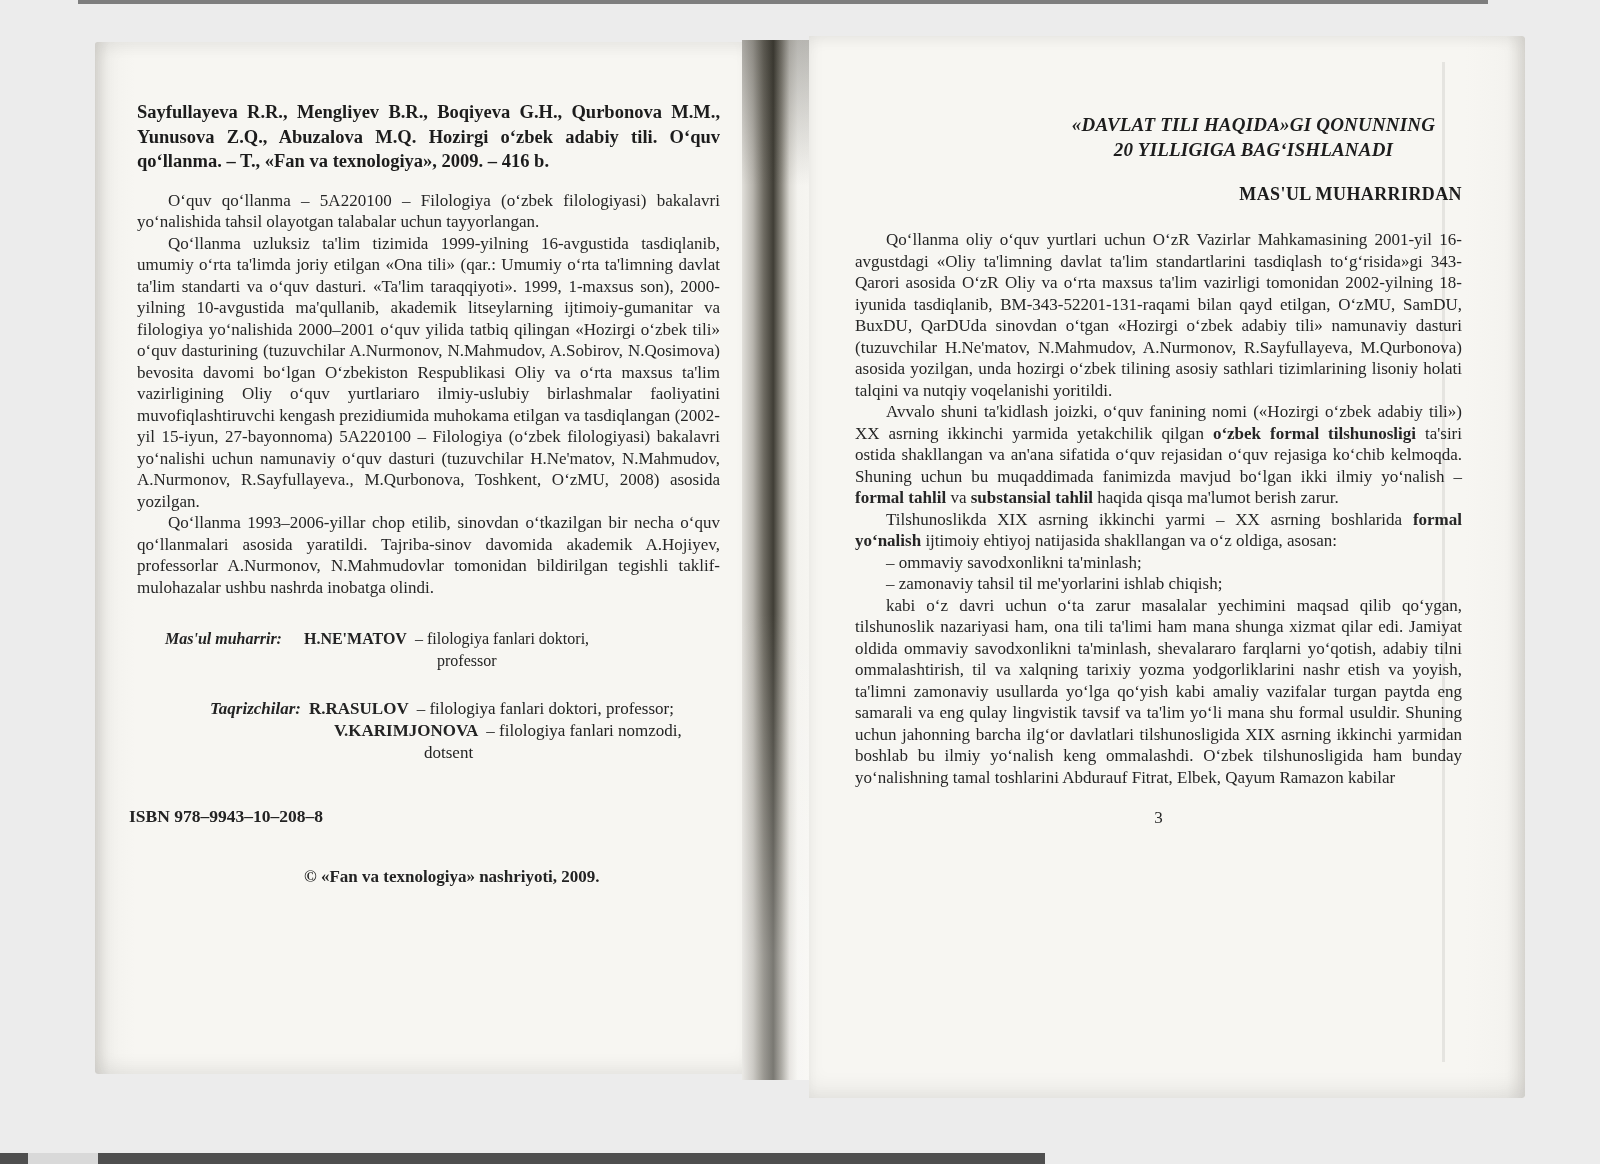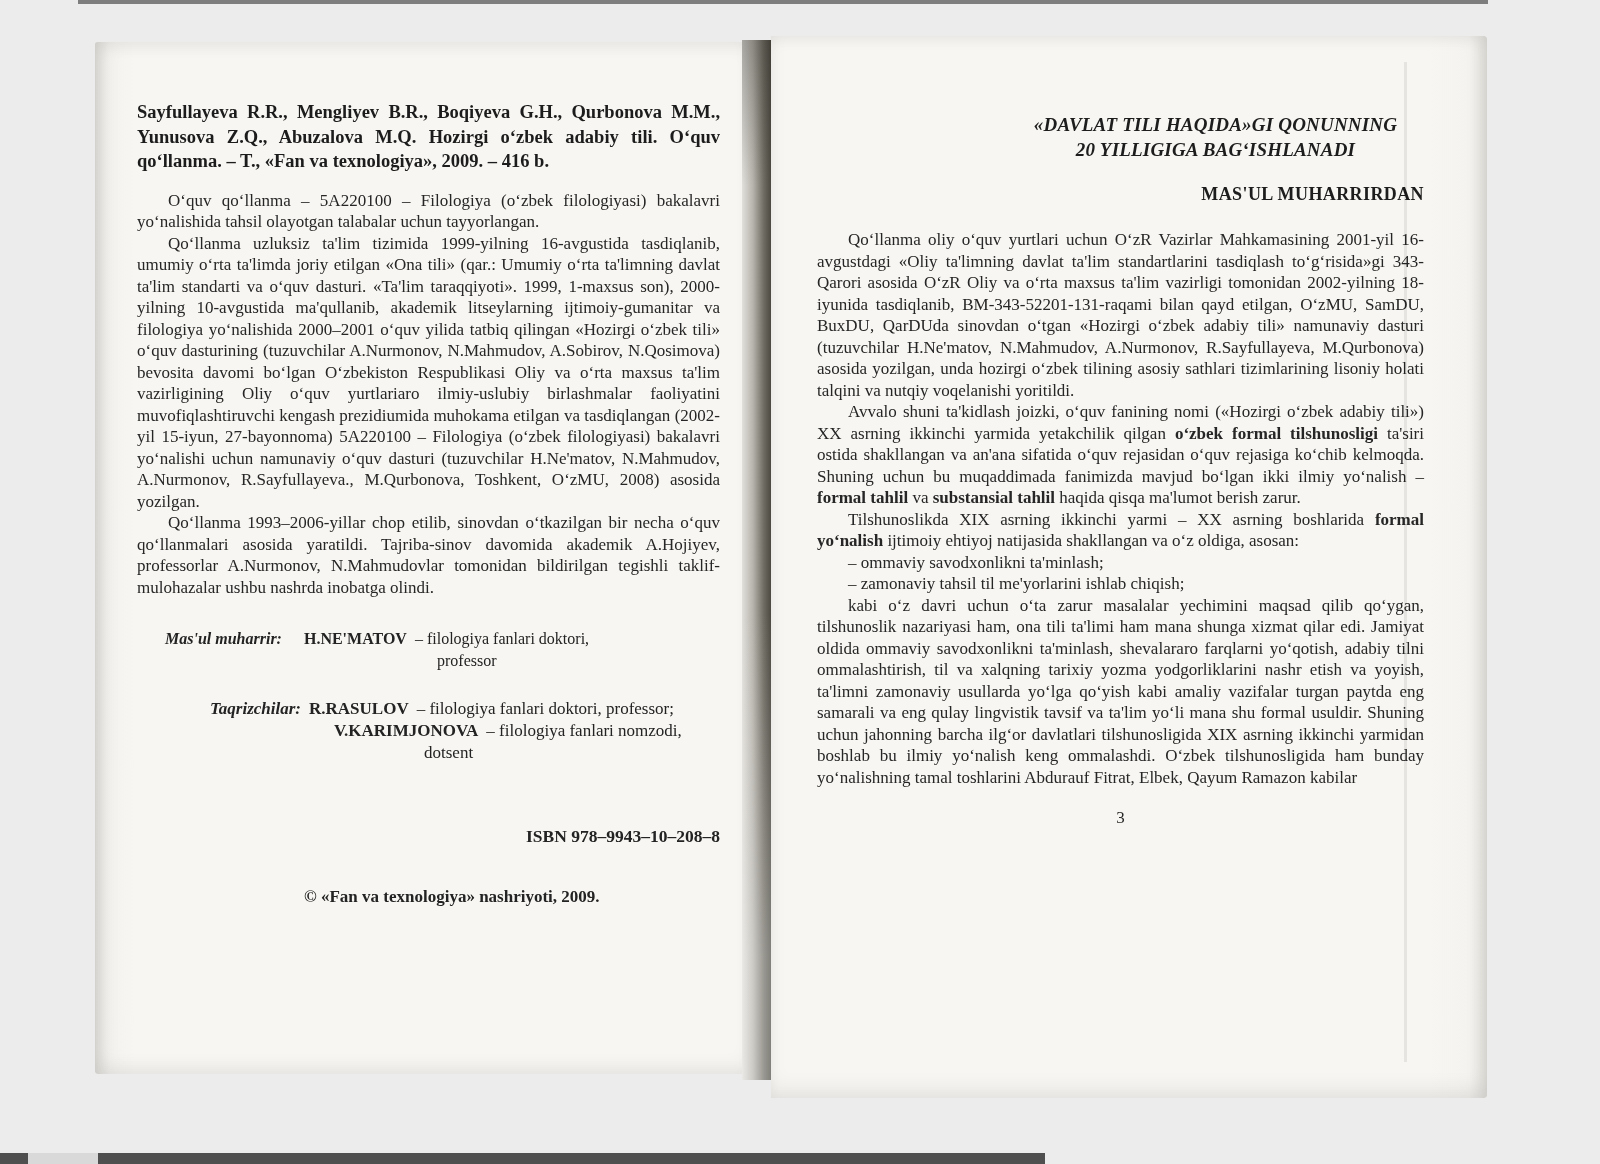--- a/index.html
+++ b/index.html
@@ -17,21 +17,21 @@
   .page{position:absolute;background:#f7f6f2;}
   .page-left{
     left:95px;top:42px;width:652px;height:1032px;
     border-radius:2px 0 0 3px;
     background:
       linear-gradient(90deg, #e7e5e0 0px, #f3f2ee 14px, #f7f6f2 40px),
       #f7f6f2;
     box-shadow: inset 10px 0 18px rgba(0,0,0,.05), inset 0 8px 14px rgba(0,0,0,.035), inset 0 -10px 16px rgba(0,0,0,.045);
   }
   .page-right{
-    left:771px;top:36px;width:716px;height:1062px;
+    left:809px;top:36px;width:716px;height:1062px;
     border-radius:0 3px 3px 0;
     background:
       linear-gradient(270deg, #e9e7e2 0px, #f4f3ef 18px, #f7f6f2 60px),
       #f7f6f2;
     box-shadow: inset -9px 0 16px rgba(0,0,0,.05), inset 0 7px 13px rgba(0,0,0,.03), inset 0 -12px 18px rgba(0,0,0,.05);
   }
   .gutter{
     position:absolute;left:742px;top:40px;width:68px;height:1040px;
     background:
       linear-gradient(180deg, rgba(40,38,32,.30) 0%, rgba(40,38,32,0) 14%, rgba(255,255,255,0) 55%, rgba(255,255,255,.30) 88%),
@@ -47,21 +47,21 @@
   .ed-line{padding-left:28px;}
   .lbl{font-weight:bold;font-style:italic;}
   .pname{font-weight:bold;}
   .gap-l{display:inline-block;width:22px;}
   .gap-s{display:inline-block;width:8px;}
   .ed-line2{padding-left:300px;}
   .rev-block{margin-top:26px;font-size:17px;line-height:22px;}
   .rev-line1{padding-left:27px;text-align:center;}
   .rev-line2{padding-left:197px;}
   .rev-line3{padding-left:287px;}
-  .isbn{margin-top:62px;margin-left:-8px;font-weight:bold;font-size:17.5px;text-align:right;}
+  .isbn{margin-top:42px;margin-left:-8px;font-weight:bold;font-size:17.5px;}
   .copyright{margin-top:40px;padding-left:167px;font-weight:bold;font-size:17px;}
   
   .rp-content{padding:76px 63px 0 46px;width:607px;box-sizing:content-box;}
   .dedic{font-weight:bold;font-style:italic;font-size:19px;line-height:25px;text-align:center;padding-left:190px;color:#1d1d1d;letter-spacing:.2px;}
   .section-h{font-weight:bold;font-size:18px;text-align:right;margin-top:22px;letter-spacing:.4px;color:#1d1d1d;}
   .rp-body{margin-top:24px;}
   .list-line{font-size:17px;line-height:21.5px;padding-left:31px;margin:0;color:#262626;}
   .b{font-weight:bold;}
   .page-num{margin-top:20px;text-align:center;font-size:17px;color:#2a2a2a;}
   .txt{color:inherit;}

